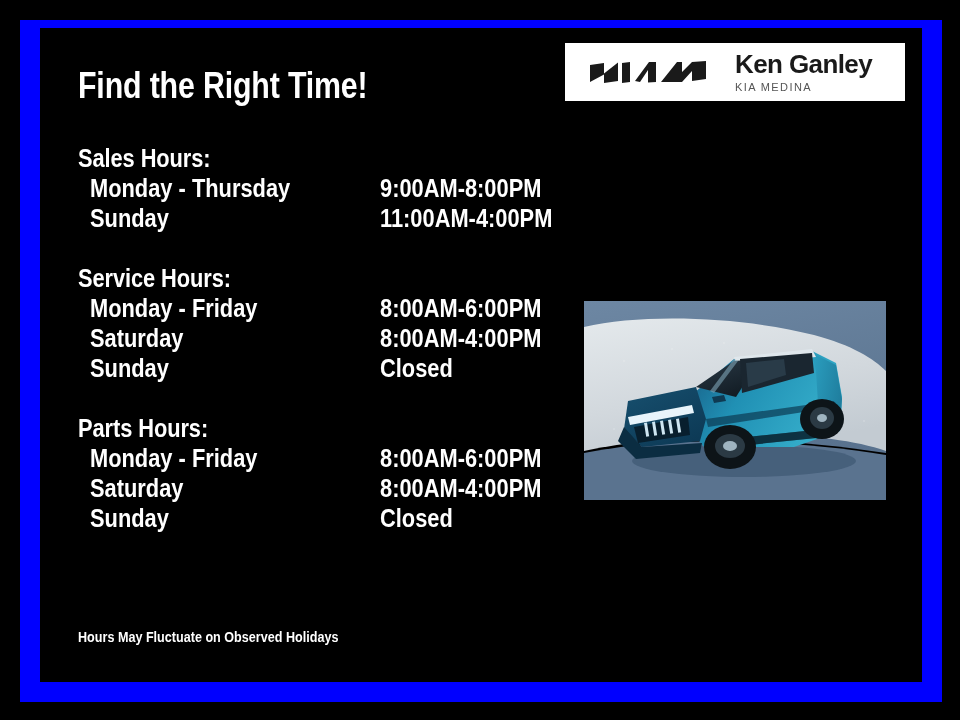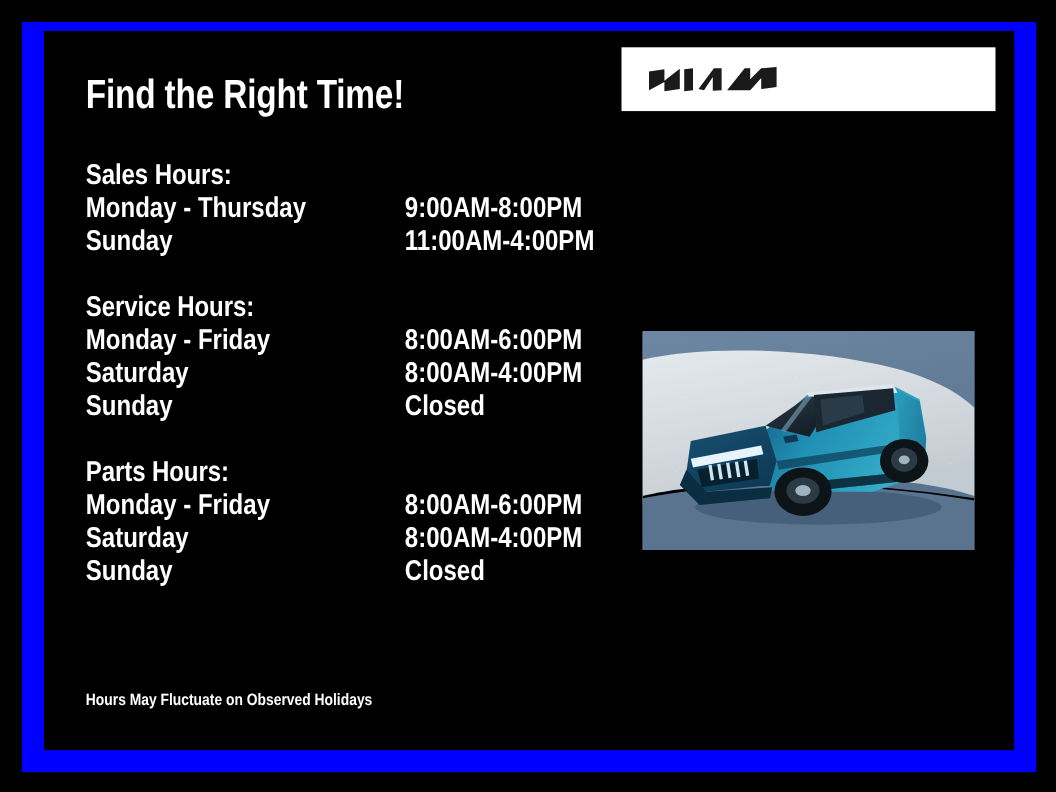--- a/index.html
+++ b/index.html
@@ -113,20 +113,21 @@
     line-height: 30px;
     white-space: nowrap;
     transform: scaleX(0.84);
     transform-origin: left center;
   }
   .block-title { letter-spacing: -0.1px; }
 
   .row {
     position: relative;
     height: 30px;
+    margin-left: 12px;
   }
   .row-label {
     position: absolute;
     left: 0;
     top: 0;
   }
   .row-value {
     position: absolute;
     left: 290px;
     top: 0;
@@ -172,20 +173,24 @@
     <div id="logo-box">
       <div id="kia-mark">
         <svg viewBox="0 0 236 60" xmlns="http://www.w3.org/2000/svg" aria-hidden="true">
           <g fill="#1a1a1a">
             <path d="M2 16 L30 12 L30 33 L58 11 L58 48 L30 52 L30 35 L2 50 Z"></path>
             <path d="M66 12 L82 10 L82 50 L66 52 Z"></path>
             <path d="M92 48 L120 10 L134 10 L134 50 L118 51 L118 26 L102 50 Z"></path>
             <path d="M144 50 L176 10 L186 10 L186 30 L206 10 L234 8 L234 44 L206 48 L206 28 L186 50 Z"></path>
           </g>
         </svg>
+      </div>
+      <div id="dealer-text">
+        <span id="dealer-name">Ken Ganley</span>
+        <span id="dealer-sub">KIA MEDINA</span>
       </div>
     </div>
 
     <div id="hours">
 
       <div class="block">
         <div class="block-title">Sales Hours:</div>
         <div class="row">
           <span class="row-label">Monday - Thursday</span>
           <span class="row-value">9:00AM-8:00PM</span>

